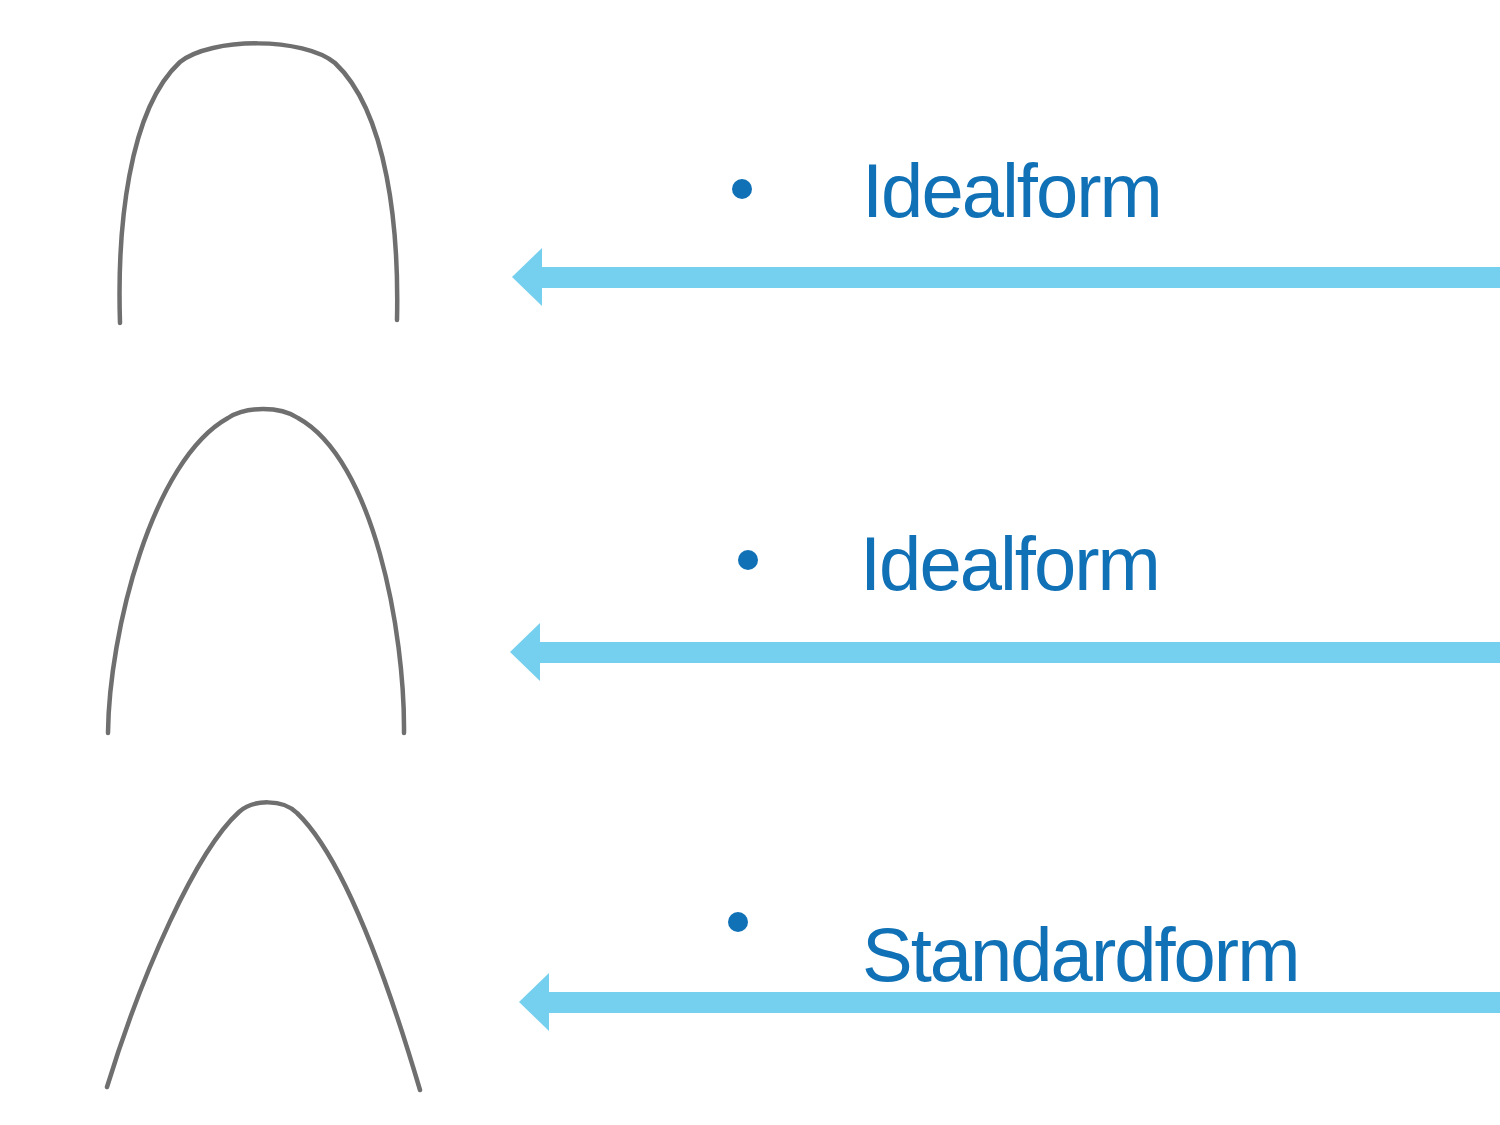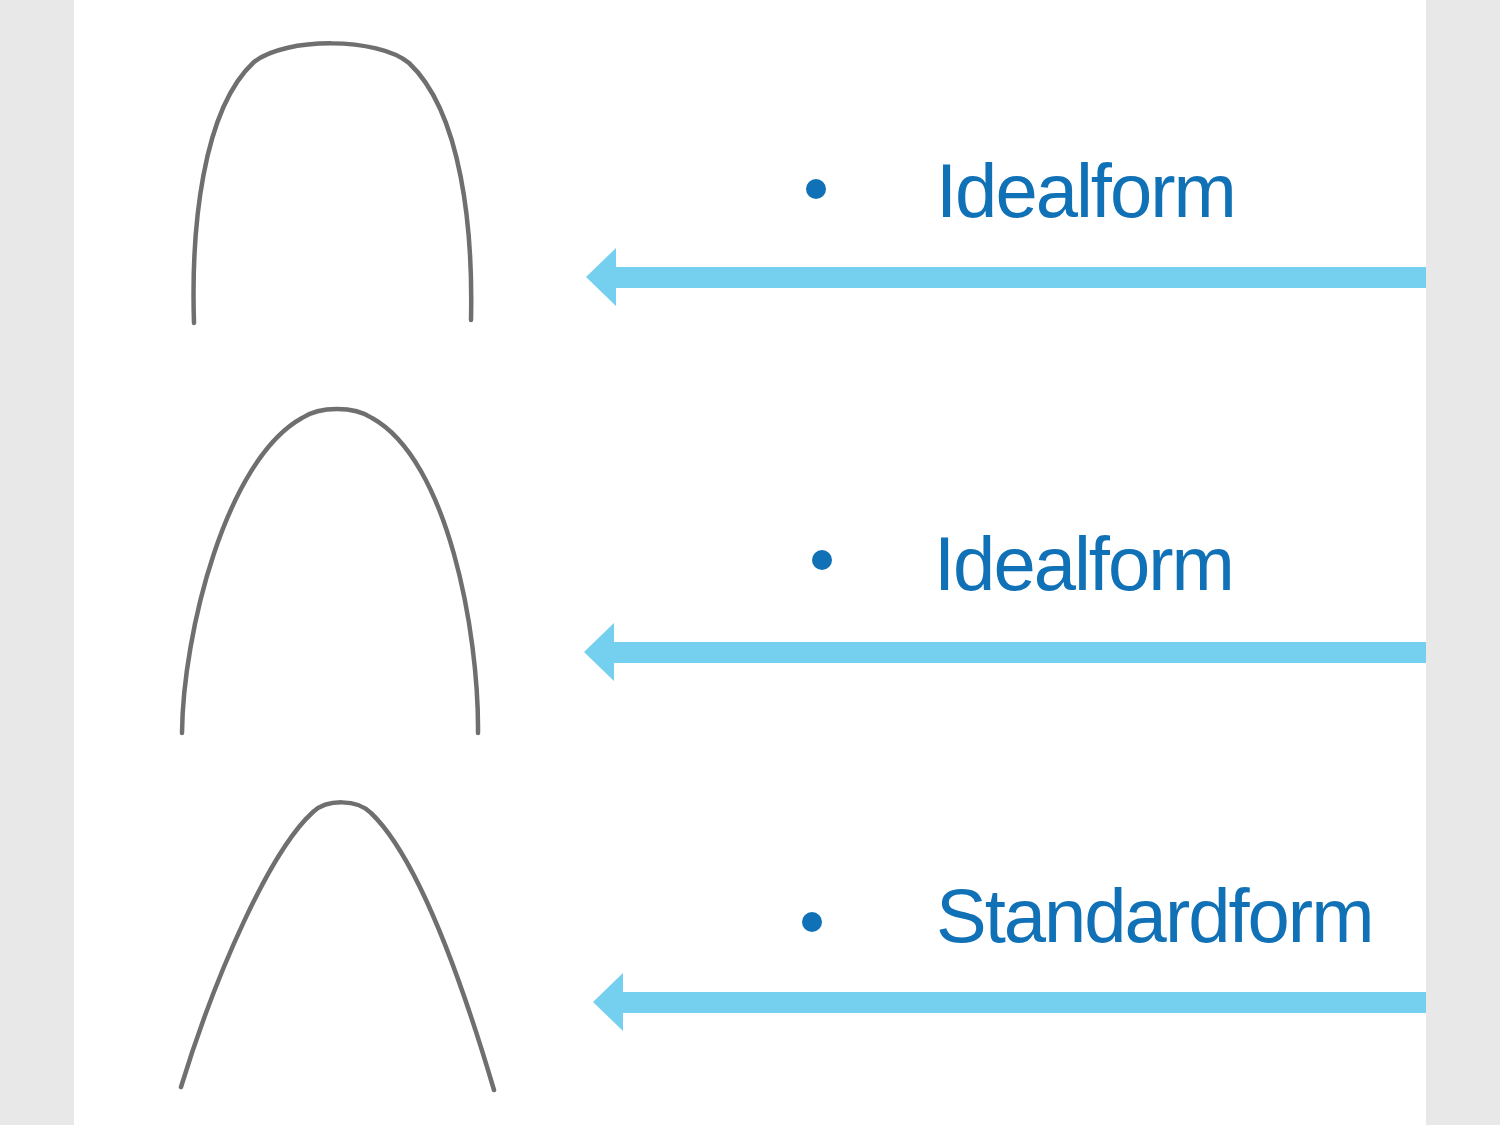--- a/index.html
+++ b/index.html
@@ -6,21 +6,21 @@
     --label-text:#1071b6;
     --bullet:#1071b6;
     --arrow:#75cfef;
     --wire:#636363;
     --bg:#ffffff;
   }
   html,body{margin:0;padding:0;}
   body{background:#e8e8e8;font-family:"Liberation Sans", sans-serif;}
   .canvas{
     position:relative;
-    width:1352px;height:1125px;
+    width:1500px;height:1125px;
     background:var(--bg);
     overflow:hidden;
     margin:0 auto;
   }
   .archwire{position:absolute;}
   .archwire path{
     fill:none;
     stroke:var(--wire);
     stroke-width:4.5;
     stroke-linecap:round;
@@ -43,21 +43,21 @@
   .label{
     position:absolute;
     color:var(--label-text);
     font-size:76px;
     line-height:1;
     letter-spacing:-2px;
     white-space:nowrap;
   }
   .label-1{left:862px;top:153px;}
   .label-2{left:860px;top:526px;}
-  .label-3{left:862px;top:878px;}
+  .label-3{left:862px;top:917px;}
 
   .arrow{
     position:absolute;
     right:0;
     height:58px;
   }
   .arrow-1{left:512px;top:248px;}
   .arrow-2{left:510px;top:623px;}
   .arrow-3{left:519px;top:973px;}
   .arrow .head{

